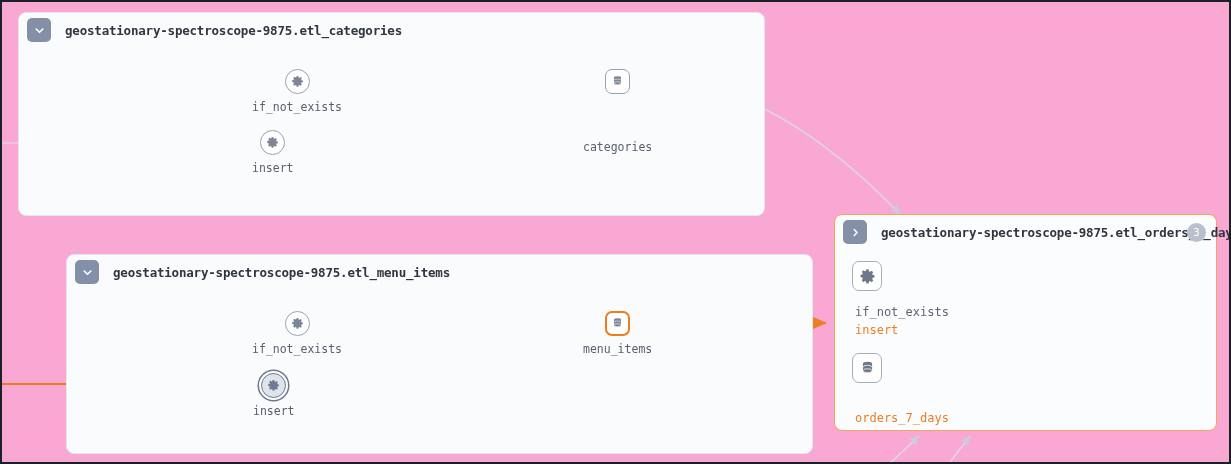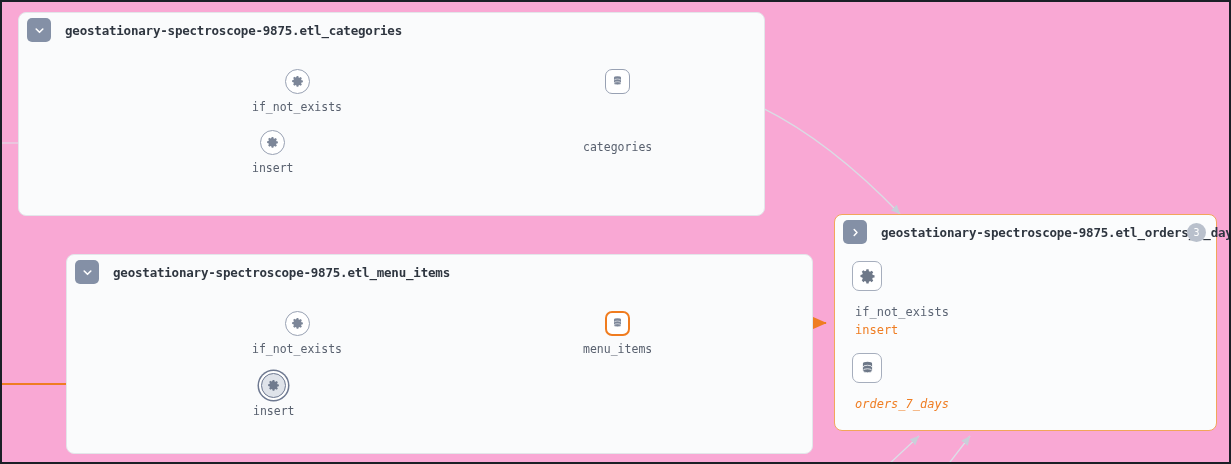--- a/index.html
+++ b/index.html
@@ -256,16 +256,16 @@
 
     <div class="tile" style="left:17px;top:138px;">
       <svg width="17" height="17" viewBox="0 0 20 20">
           <ellipse cx="10" cy="4.4" rx="5.4" ry="2.3" fill="#6e7888"></ellipse>
           <path d="M4.6 4.4v4.1c0 1.27 2.42 2.3 5.4 2.3s5.4-1.03 5.4-2.3V4.4" fill="#6e7888"></path>
           <ellipse cx="10" cy="8.5" rx="5.4" ry="2.3" fill="#6e7888" stroke="#ffffff" stroke-width="0.9"></ellipse>
           <path d="M4.6 8.5v4.1c0 1.27 2.42 2.3 5.4 2.3s5.4-1.03 5.4-2.3V8.5" fill="#6e7888"></path>
           <ellipse cx="10" cy="12.6" rx="5.4" ry="2.3" fill="#6e7888" stroke="#ffffff" stroke-width="0.9"></ellipse>
         </svg>
     </div>
-    <div class="tile-label orange" style="left:20px;top:182px;font-style:italic;">orders_7_days</div>
+    <div class="tile-label orange" style="left:20px;top:196px;">orders_7_days</div>
   </div>
 
 </div>
 
 </body></html>

